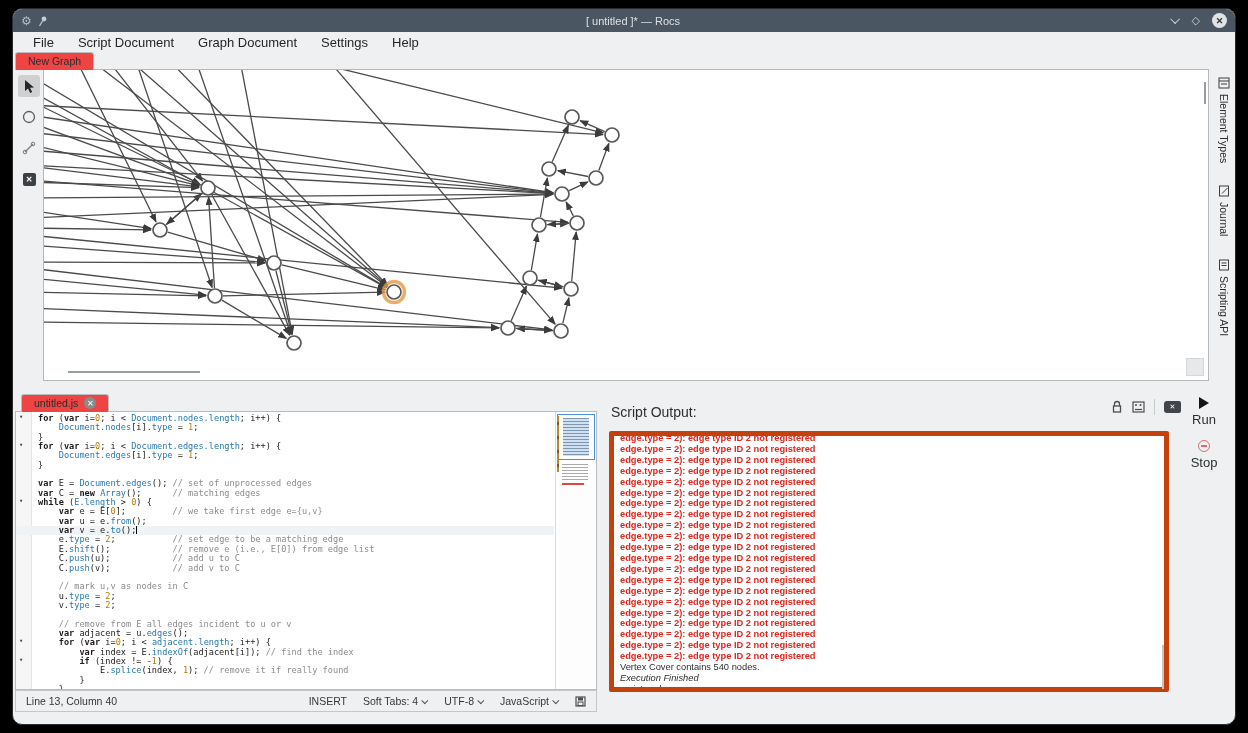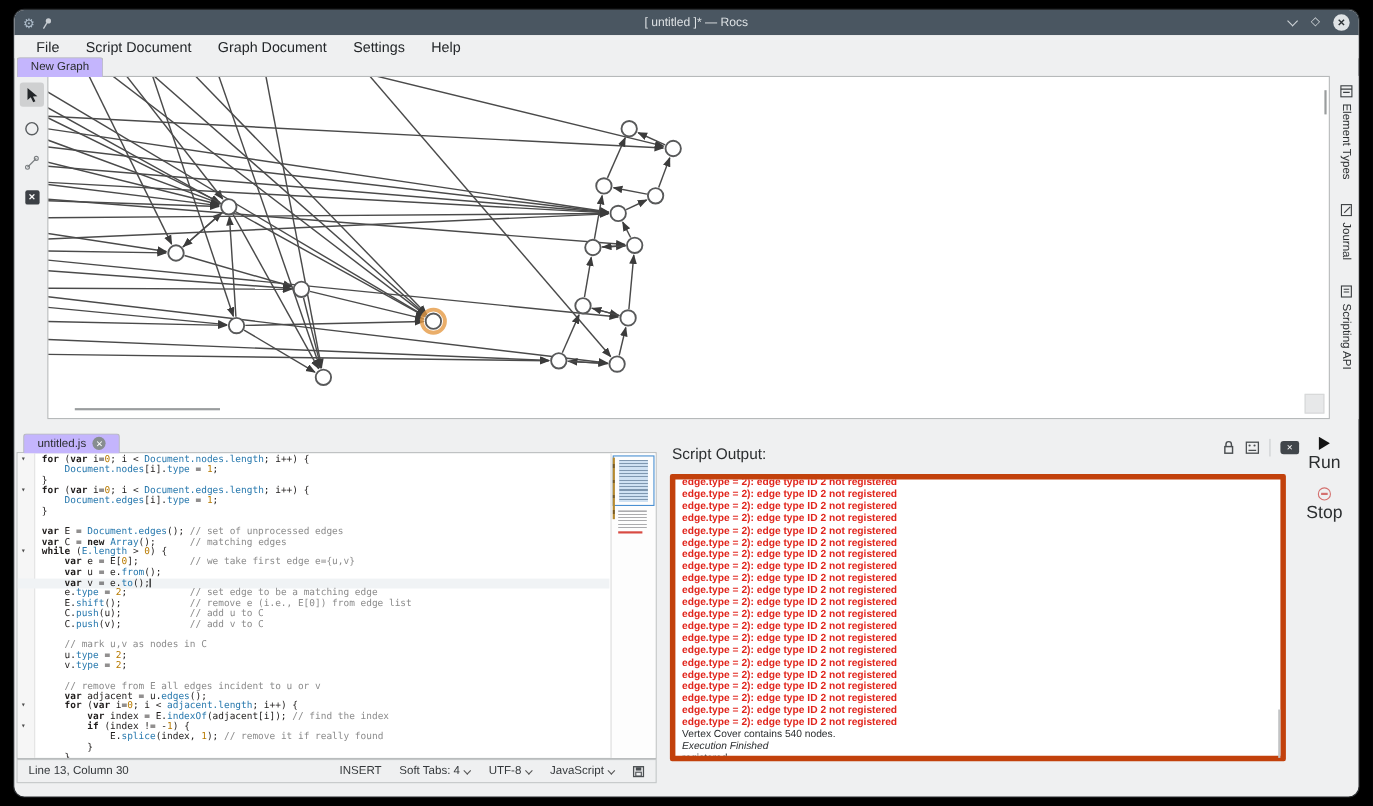--- a/index.html
+++ b/index.html
@@ -16,21 +16,21 @@
   .chev { display:inline-block; width:7px; height:7px; border-left:1.5px solid #cfd4d8; border-bottom:1.5px solid #cfd4d8; transform:rotate(-45deg) translateY(-2px); }
   .tb-diamond { color:#cfd4d8; font-size:11px; line-height:11px; }
   .tb-close { width:15px; height:15px; border-radius:50%; background:#dfe3e6; color:#2c3236; font-size:9px; font-weight:bold; display:flex; align-items:center; justify-content:center; }
 
   
   .menubar { position:absolute; left:0; top:23px; width:1224px; height:21px; display:flex; align-items:center; gap:0; padding-left:8px; background:#eff0f1; }
   .menu-item { font-size:13px; color:#232629; padding:3px 12px; }
 
   
   .gtabbar { position:absolute; left:2px; top:44px; height:17px; display:flex; align-items:flex-end; }
-  .tab { font-size:10.5px; color:#2b2e30; background:#c4b5fd; border:1px solid #b9bcbd; border-bottom:none; border-radius:3px 3px 0 0; padding:2px 12px 3px 12px; position:relative; z-index:3; display:flex; gap:6px; }
+  .tab { font-size:10.5px; color:#2b2e30; background:#ef4444; border:1px solid #b9bcbd; border-bottom:none; border-radius:3px 3px 0 0; padding:2px 12px 3px 12px; position:relative; z-index:3; display:flex; gap:6px; }
 
   
   .toolstrip { position:absolute; left:2px; top:61px; width:28px; height:311px; background:#eff0f1; display:flex; flex-direction:column; align-items:center; gap:9px; padding-top:5px; }
   .tool { width:22px; height:22px; display:flex; align-items:center; justify-content:center; border-radius:3px; }
   .tool.active { background:#cfd0d1; }
   .tool-del { width:13px; height:13px; background:#3c4045; color:#fff; border-radius:2px; font-size:8px; font-weight:bold; display:flex; align-items:center; justify-content:center; }
   .canvas { position:absolute; left:30px; top:60px; width:1166px; height:312px; background:#fff; border:1px solid #b6b9ba; }
   .canvas svg { position:absolute; left:0; top:0; }
   .vscroll { position:absolute; right:2px; top:12px; width:2px; height:22px; background:#9a9d9e; }
   .hscroll { position:absolute; left:24px; top:301px; width:132px; height:2px; background:#9a9d9e; }
@@ -77,21 +77,21 @@
   .clear-ico { width:17px; height:12px; background:#41464b; border-radius:3px 2px 2px 3px; color:#fff; font-size:7px; display:flex; align-items:center; justify-content:center; }
   .outbox { position:absolute; left:596px; top:422px; width:560px; height:261px; background:#fff; border:5px solid #c2410c; border-radius:2px; overflow:hidden; padding:2px 6px; font-size:9.3px; line-height:10.9px; color:#2b2e30; }
   .ol-err { color:#e1261d; font-weight:bold; }
   .ol-clip { margin-top:-5px; }
   .ol-italic { font-style:italic; }
   .out-scroll { position:absolute; left:1149px; top:636px; width:2px; height:44px; background:#c2c4c5; }
 
   
   .runcol { position:absolute; left:1160px; top:388px; width:62px; display:flex; flex-direction:column; align-items:center; gap:3px; }
   .play { width:0; height:0; border-left:10px solid #141414; border-top:6px solid transparent; border-bottom:6px solid transparent; }
-  .runlbl { font-size:16px; color:#2b2e30; }
+  .runlbl { font-size:13px; color:#2b2e30; }
   .stop-ico { margin-top:10px; width:12px; height:12px; border:1.5px solid #d4716f; border-radius:50%; display:flex; align-items:center; justify-content:center; }
   .stop-ico i { display:block; width:6px; height:1.5px; background:#d4716f; }
 </style>
 </head>
 <body>
 
 <div id="stage">
 <div id="window">
 
   <div class="titlebar">
@@ -281,21 +281,21 @@
     <div class="ed-lines" id="edlines"><div class="cl"><span class="fold">▾</span><span class="tk-k">for</span><span class="tk-p"> (</span><span class="tk-k">var</span><span class="tk-p"> i=</span><span class="tk-n">0</span><span class="tk-p">; i &lt; </span><span class="tk-d">Document.nodes.length</span><span class="tk-p">; i++) {</span></div><div class="cl"><span class="tk-p">    </span><span class="tk-d">Document.nodes</span><span class="tk-p">[i].</span><span class="tk-d">type</span><span class="tk-p"> = </span><span class="tk-n">1</span><span class="tk-p">;</span></div><div class="cl"><span class="tk-p">}</span></div><div class="cl"><span class="fold">▾</span><span class="tk-k">for</span><span class="tk-p"> (</span><span class="tk-k">var</span><span class="tk-p"> i=</span><span class="tk-n">0</span><span class="tk-p">; i &lt; </span><span class="tk-d">Document.edges.length</span><span class="tk-p">; i++) {</span></div><div class="cl"><span class="tk-p">    </span><span class="tk-d">Document.edges</span><span class="tk-p">[i].</span><span class="tk-d">type</span><span class="tk-p"> = </span><span class="tk-n">1</span><span class="tk-p">;</span></div><div class="cl"><span class="tk-p">}</span></div><div class="cl"></div><div class="cl"><span class="tk-k">var</span><span class="tk-p"> E = </span><span class="tk-d">Document.edges</span><span class="tk-p">(); </span><span class="tk-c">// set of unprocessed edges</span></div><div class="cl"><span class="tk-k">var</span><span class="tk-p"> C = </span><span class="tk-k">new</span><span class="tk-p"> </span><span class="tk-d">Array</span><span class="tk-p">();      </span><span class="tk-c">// matching edges</span></div><div class="cl"><span class="fold">▾</span><span class="tk-k">while</span><span class="tk-p"> (</span><span class="tk-d">E.length</span><span class="tk-p"> &gt; </span><span class="tk-n">0</span><span class="tk-p">) {</span></div><div class="cl"><span class="tk-p">    </span><span class="tk-k">var</span><span class="tk-p"> e = E[</span><span class="tk-n">0</span><span class="tk-p">];         </span><span class="tk-c">// we take first edge e={u,v}</span></div><div class="cl"><span class="tk-p">    </span><span class="tk-k">var</span><span class="tk-p"> u = e.</span><span class="tk-d">from</span><span class="tk-p">();</span></div><div class="cl cur"><span class="tk-p">    </span><span class="tk-k">var</span><span class="tk-p"> v = e.</span><span class="tk-d">to</span><span class="tk-p">();</span><span class="caret"></span></div><div class="cl"><span class="tk-p">    e.</span><span class="tk-d">type</span><span class="tk-p"> = </span><span class="tk-n">2</span><span class="tk-p">;           </span><span class="tk-c">// set edge to be a matching edge</span></div><div class="cl"><span class="tk-p">    E.</span><span class="tk-d">shift</span><span class="tk-p">();            </span><span class="tk-c">// remove e (i.e., E[0]) from edge list</span></div><div class="cl"><span class="tk-p">    C.</span><span class="tk-d">push</span><span class="tk-p">(u);            </span><span class="tk-c">// add u to C</span></div><div class="cl"><span class="tk-p">    C.</span><span class="tk-d">push</span><span class="tk-p">(v);            </span><span class="tk-c">// add v to C</span></div><div class="cl"></div><div class="cl"><span class="tk-p">    </span><span class="tk-c">// mark u,v as nodes in C</span></div><div class="cl"><span class="tk-p">    u.</span><span class="tk-d">type</span><span class="tk-p"> = </span><span class="tk-n">2</span><span class="tk-p">;</span></div><div class="cl"><span class="tk-p">    v.</span><span class="tk-d">type</span><span class="tk-p"> = </span><span class="tk-n">2</span><span class="tk-p">;</span></div><div class="cl"></div><div class="cl"><span class="tk-p">    </span><span class="tk-c">// remove from E all edges incident to u or v</span></div><div class="cl"><span class="tk-p">    </span><span class="tk-k">var</span><span class="tk-p"> adjacent = u.</span><span class="tk-d">edges</span><span class="tk-p">();</span></div><div class="cl"><span class="fold">▾</span><span class="tk-p">    </span><span class="tk-k">for</span><span class="tk-p"> (</span><span class="tk-k">var</span><span class="tk-p"> i=</span><span class="tk-n">0</span><span class="tk-p">; i &lt; </span><span class="tk-d">adjacent.length</span><span class="tk-p">; i++) {</span></div><div class="cl"><span class="tk-p">        </span><span class="tk-k">var</span><span class="tk-p"> index = E.</span><span class="tk-d">indexOf</span><span class="tk-p">(adjacent[i]); </span><span class="tk-c">// find the index</span></div><div class="cl"><span class="fold">▾</span><span class="tk-p">        </span><span class="tk-k">if</span><span class="tk-p"> (index != -</span><span class="tk-n">1</span><span class="tk-p">) {</span></div><div class="cl"><span class="tk-p">            E.</span><span class="tk-d">splice</span><span class="tk-p">(index, </span><span class="tk-n">1</span><span class="tk-p">); </span><span class="tk-c">// remove it if really found</span></div><div class="cl"><span class="tk-p">        }</span></div><div class="cl"><span class="tk-p">    }</span></div></div>
     <div class="minimap">
       <div class="mm-viewport"></div>
       <div class="mm-body"></div>
       <div class="mm-red"></div>
       <div class="mm-mod"></div>
     </div>
   </div>
 
   <div class="statusbar">
-    <span>Line 13, Column 30</span>
+    <span>Line 13, Column 40</span>
     <div class="sb-right">
       <span class="sb-item">INSERT</span>
       <span class="sb-item">
             <span>Soft Tabs: 4</span>
             <span class="chev-s"></span>
           </span>
       <span class="sb-item">
             <span>UTF-8</span>
             <span class="chev-s"></span>
           </span>

